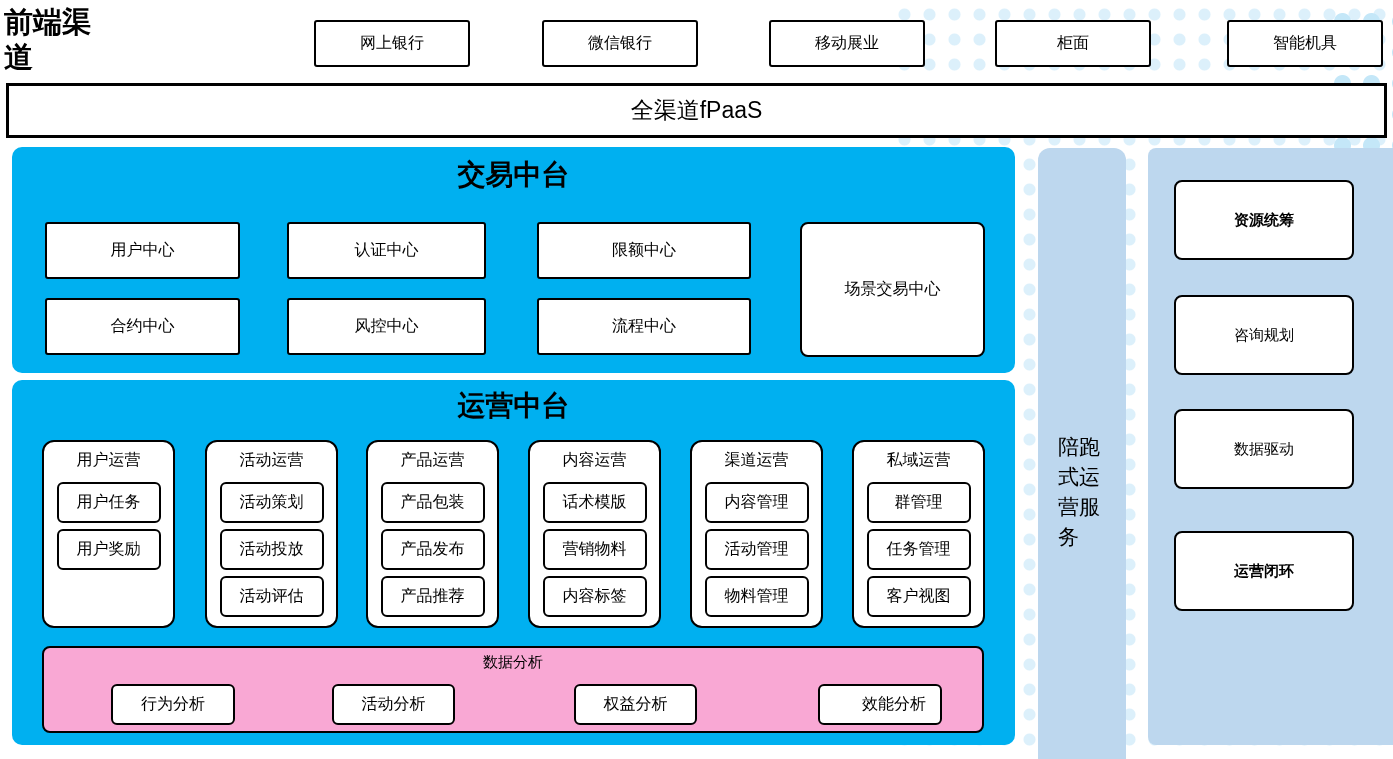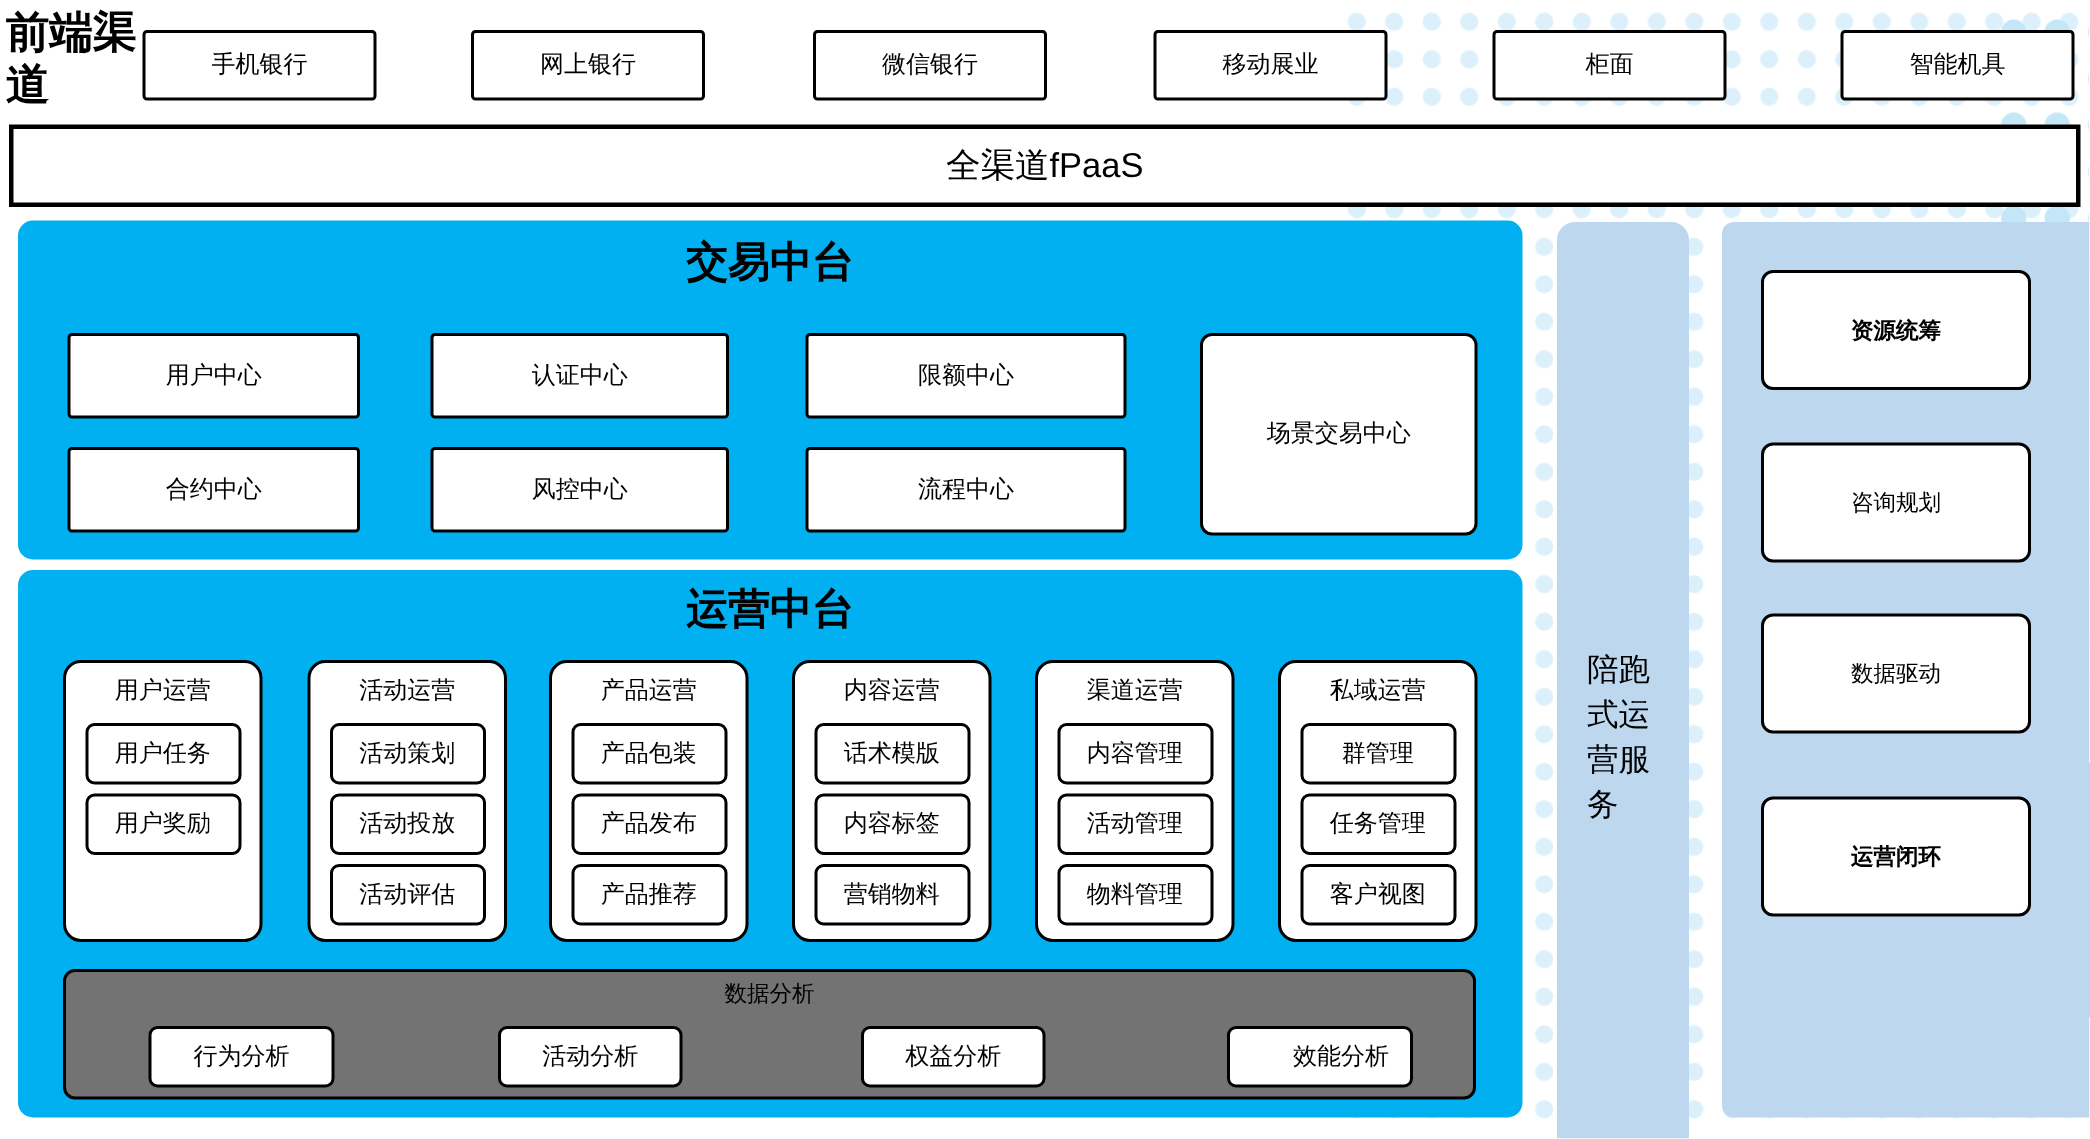--- a/index.html
+++ b/index.html
@@ -35,21 +35,21 @@
 
   .scene-box{border-radius:8px;}
 
   .op-col{position:absolute;width:133px;height:188px;background:#fff;border:2px solid #000;
     border-radius:12px;box-sizing:border-box;display:flex;flex-direction:column;align-items:center;}
   .op-col-title{font-size:16px;margin-top:8px;margin-bottom:5px;}
   .op-sub{width:104px;height:41px;background:#fff;border:2px solid #000;border-radius:6px;
     display:flex;align-items:center;justify-content:center;font-size:16px;
     box-sizing:border-box;margin-top:6px;flex:0 0 auto;}
 
-  .analysis{position:absolute;left:30px;top:266px;width:942px;height:87px;background:#737373;
+  .analysis{position:absolute;left:30px;top:266px;width:942px;height:87px;background:#f9a8d4;
     border:2px solid #000;border-radius:8px;box-sizing:border-box;}
   .analysis-title{text-align:center;font-size:15px;padding-top:5px;}
   .analysis-sub{position:absolute;top:36px;height:41px;background:#fff;border:2px solid #000;
     border-radius:6px;display:flex;align-items:center;justify-content:center;font-size:16px;
     box-sizing:border-box;}
 
   .side-bar{position:absolute;left:1038px;top:148px;width:88px;height:688px;background:#BDD7EE;
     border-radius:12px;z-index:2;display:flex;align-items:center;justify-content:center;}
   .side-bar-text{width:48px;font-size:21px;line-height:30px;text-align:left;}
 
@@ -62,21 +62,20 @@
 </style>
 </head>
 <body>
 
 <div class="stage">
 
   <div class="dots"></div>
   <div class="dots-right"></div>
 
   <div class="front-label">前端渠道</div>
-  <div class="wbox layer" style="left:95px;top:20px;width:156px;height:47px;">手机银行</div>
   <div class="wbox layer" style="left:314px;top:20px;width:156px;height:47px;">网上银行</div>
   <div class="wbox layer" style="left:542px;top:20px;width:156px;height:47px;">微信银行</div>
   <div class="wbox layer" style="left:769px;top:20px;width:156px;height:47px;">移动展业</div>
   <div class="wbox layer" style="left:995px;top:20px;width:156px;height:47px;">柜面</div>
   <div class="wbox layer" style="left:1227px;top:20px;width:156px;height:47px;">智能机具</div>
 
   <div class="fpaas">全渠道fPaaS</div>
 
   <div class="blue-block" style="top:147px;height:226px;">
     <div class="block-title">交易中台</div>
@@ -105,39 +104,39 @@
     </div>
     <div class="op-col" style="left:354px;top:60px;">
       <div class="op-col-title">产品运营</div>
       <div class="op-sub">产品包装</div>
       <div class="op-sub">产品发布</div>
       <div class="op-sub">产品推荐</div>
     </div>
     <div class="op-col" style="left:516px;top:60px;">
       <div class="op-col-title">内容运营</div>
       <div class="op-sub">话术模版</div>
+      <div class="op-sub">营销物料</div>
       <div class="op-sub">内容标签</div>
-      <div class="op-sub">营销物料</div>
     </div>
     <div class="op-col" style="left:678px;top:60px;">
       <div class="op-col-title">渠道运营</div>
       <div class="op-sub">内容管理</div>
       <div class="op-sub">活动管理</div>
       <div class="op-sub">物料管理</div>
     </div>
     <div class="op-col" style="left:840px;top:60px;">
       <div class="op-col-title">私域运营</div>
       <div class="op-sub">群管理</div>
       <div class="op-sub">任务管理</div>
       <div class="op-sub">客户视图</div>
     </div>
 
     <div class="analysis">
       <div class="analysis-title">数据分析</div>
-      <div class="analysis-sub" style="left:55px;width:124px;">行为分析</div>
+      <div class="analysis-sub" style="left:67px;width:124px;">行为分析</div>
       <div class="analysis-sub" style="left:288px;width:123px;">活动分析</div>
       <div class="analysis-sub" style="left:530px;width:123px;">权益分析</div>
       <div class="analysis-sub" style="left:774px;width:124px;padding-left:28px;">效能分析</div>
     </div>
   </div>
 
   <div class="side-bar">
     <div class="side-bar-text">陪跑式运营服务</div>
   </div>
 

